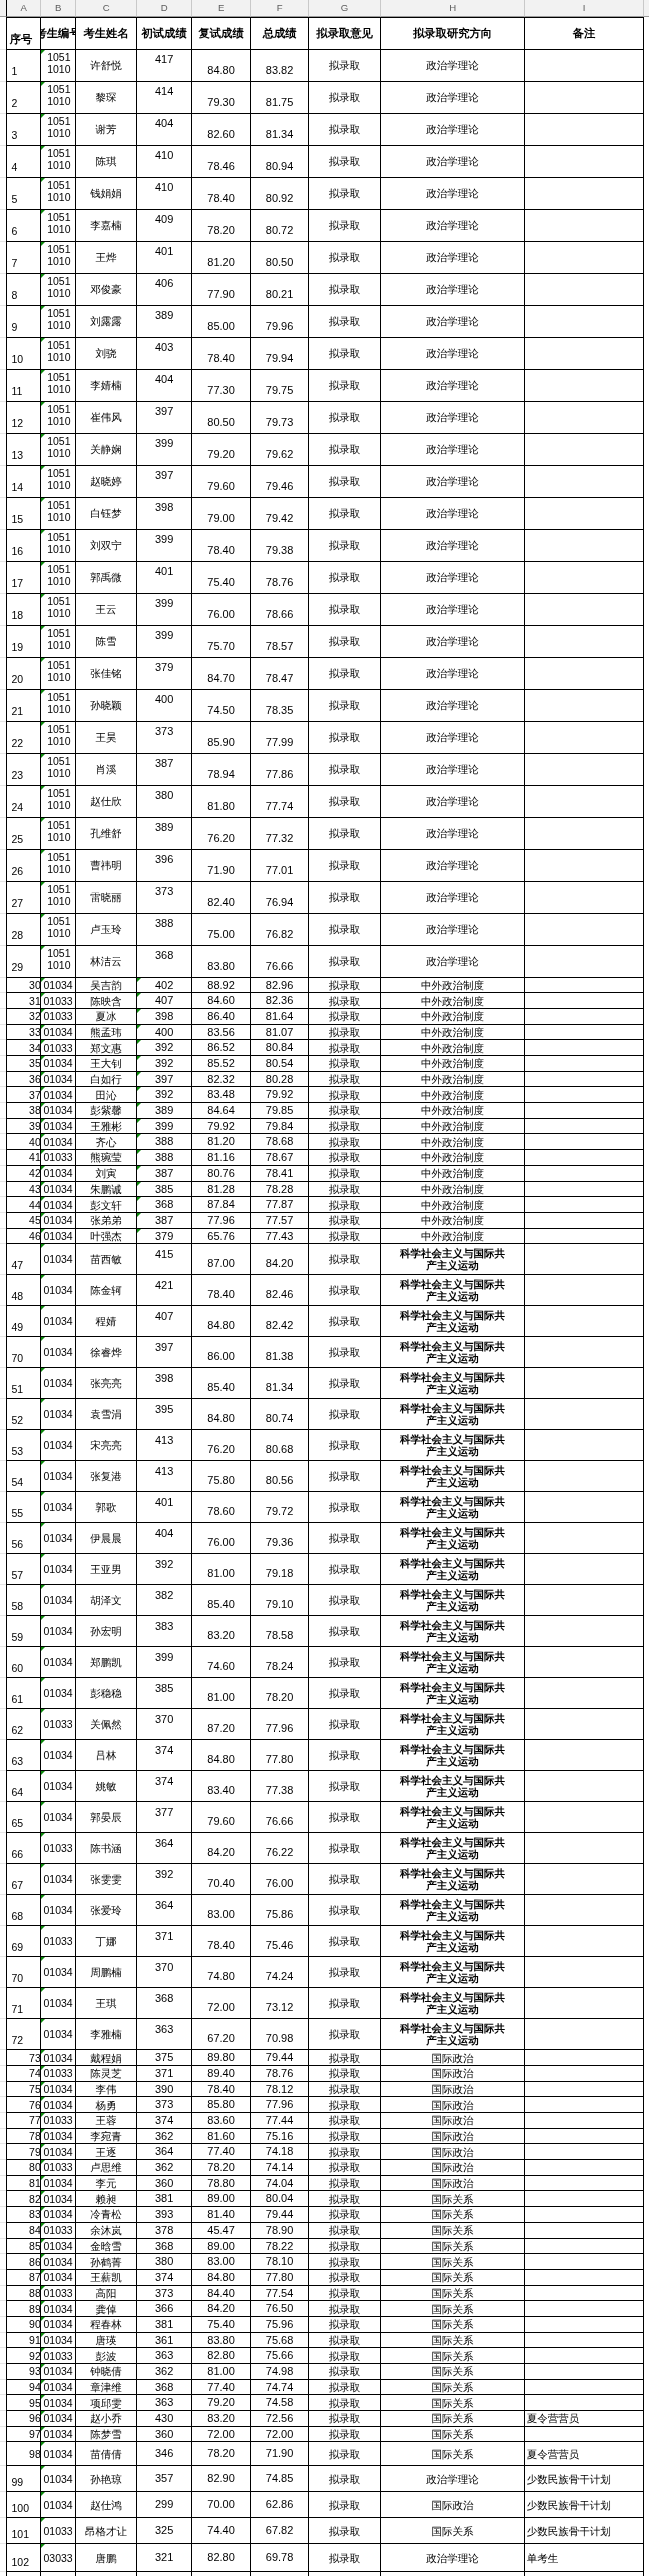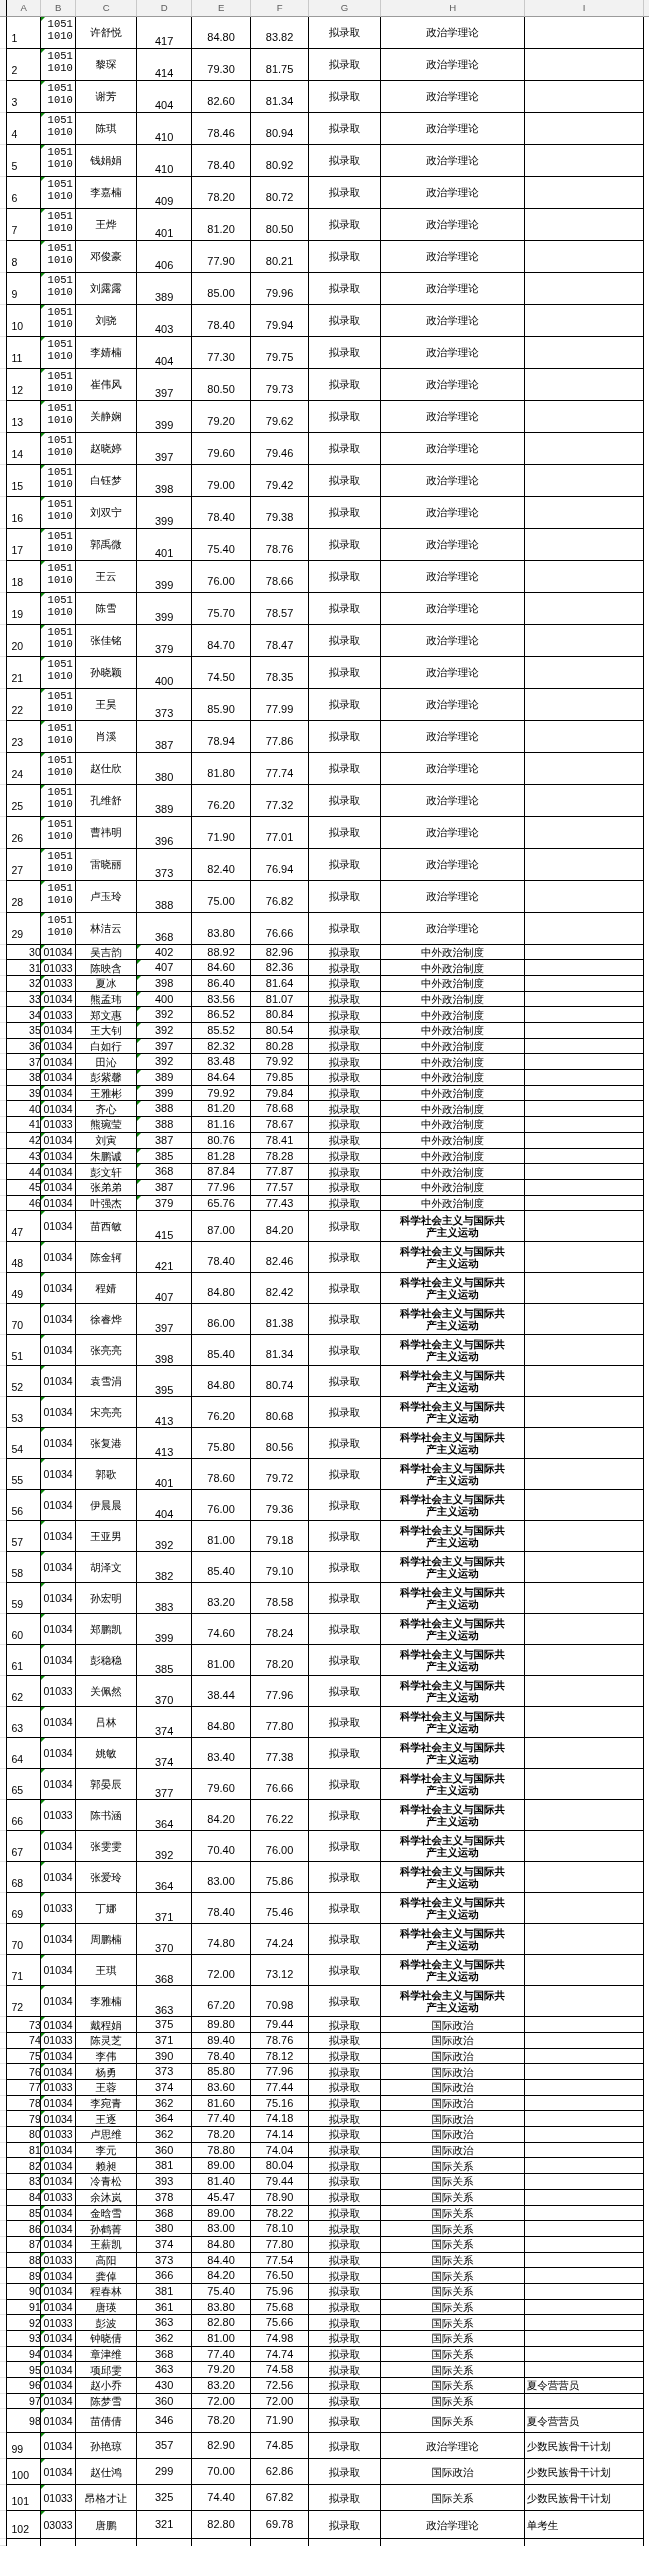--- a/index.html
+++ b/index.html
@@ -26,23 +26,23 @@
   
   .sec-g1{height:32px}.sec-g2{height:15.7px}.sec-g3{height:31px}
   .sec-g4{height:15.7px}.sec-g4b{height:23.6px}.sec-g5{height:26px}.sec-g6{height:28px}
   .sec-fill{height:7px}
   .sec-fill .cell{border-bottom:none;}
   
   .sec-g1 .c-no,.sec-g3 .c-no,.sec-g5 .c-no,.sec-g6 .c-no{
     align-items:flex-end;justify-content:flex-start;padding:0 0 3.5px 4.4px;}
   .sec-g2 .c-no,.sec-g4 .c-no,.sec-g4b .c-no{justify-content:flex-start;padding-left:22px;}
   .sec-g1 .c-id{align-items:flex-start;justify-content:flex-start;padding:1.7px 0 0 6.1px;
-    white-space:normal;text-align:center;font-family:Liberation Mono, monospace;}
+    white-space:normal;text-align:left;}
   .sec-g1 .c-id .txt{width:26px;}
-  .sec-g1 .c-s1,.sec-g3 .c-s1{align-items:flex-end;padding-top:3.5px;}
+  .sec-g1 .c-s1,.sec-g3 .c-s1{align-items:flex-start;padding-top:3.5px;}
   .sec-g1 .c-s2,.sec-g1 .c-total,.sec-g3 .c-s2,.sec-g3 .c-total{align-items:flex-end;padding-bottom:4.4px;}
   .c-s1,.c-s2,.c-total{font-size:11px;}
   .c-remark{justify-content:flex-start;padding-left:1.7px;white-space:nowrap;}
   .sec-g3 .c-direction .txt{display:inline-block;width:111px;text-align:center;white-space:normal;font-weight:bold;}
   
   .tri{position:absolute;top:0;left:0;width:0;height:0;
     border-top:4.4px solid #0c8a0c;border-right:4.4px solid transparent;}
 </style>
 </head>
 <body>
@@ -56,20 +56,32 @@
     <div class="lcell w-c">C</div>
     <div class="lcell w-d">D</div>
     <div class="lcell w-e">E</div>
     <div class="lcell w-f">F</div>
     <div class="lcell w-g">G</div>
     <div class="lcell w-h">H</div>
     <div class="lcell w-i">I</div>
     <div class="lfill"></div>
   </div>
 
+  <div class="row hrow">
+    <div class="sliver"></div>
+    <div class="cell w-a h-no">序号</div>
+    <div class="cell w-b">考生编号</div>
+    <div class="cell w-c">考生姓名</div>
+    <div class="cell w-d">初试成绩</div>
+    <div class="cell w-e">复试成绩</div>
+    <div class="cell w-f">总成绩</div>
+    <div class="cell w-g">拟录取意见</div>
+    <div class="cell w-h">拟录取研究方向</div>
+    <div class="cell w-i">备注</div>
+  </div>
 
   <div id="rows">
       <div class="row sec-g1">
         <div class="sliver"></div>
         <div class="cell w-a c-no">
           <span class="txt">1</span>
         </div>
         <div class="cell w-b c-id">
           <i class="tri"></i>
           <span class="txt">1051 1010</span>
@@ -1982,21 +1994,21 @@
           <i class="tri"></i>
           <span class="txt">01033</span>
         </div>
         <div class="cell w-c c-name">
           <span class="txt">关佩然</span>
         </div>
         <div class="cell w-d c-s1">
           <span class="txt">370</span>
         </div>
         <div class="cell w-e c-s2">
-          <span class="txt">38.44</span>
+          <span class="txt">87.20</span>
         </div>
         <div class="cell w-f c-total">
           <span class="txt">77.96</span>
         </div>
         <div class="cell w-g c-opinion">
           <span class="txt">拟录取</span>
         </div>
         <div class="cell w-h c-direction">
           <span class="txt">科学社会主义与国际共产主义运动</span>
         </div>

